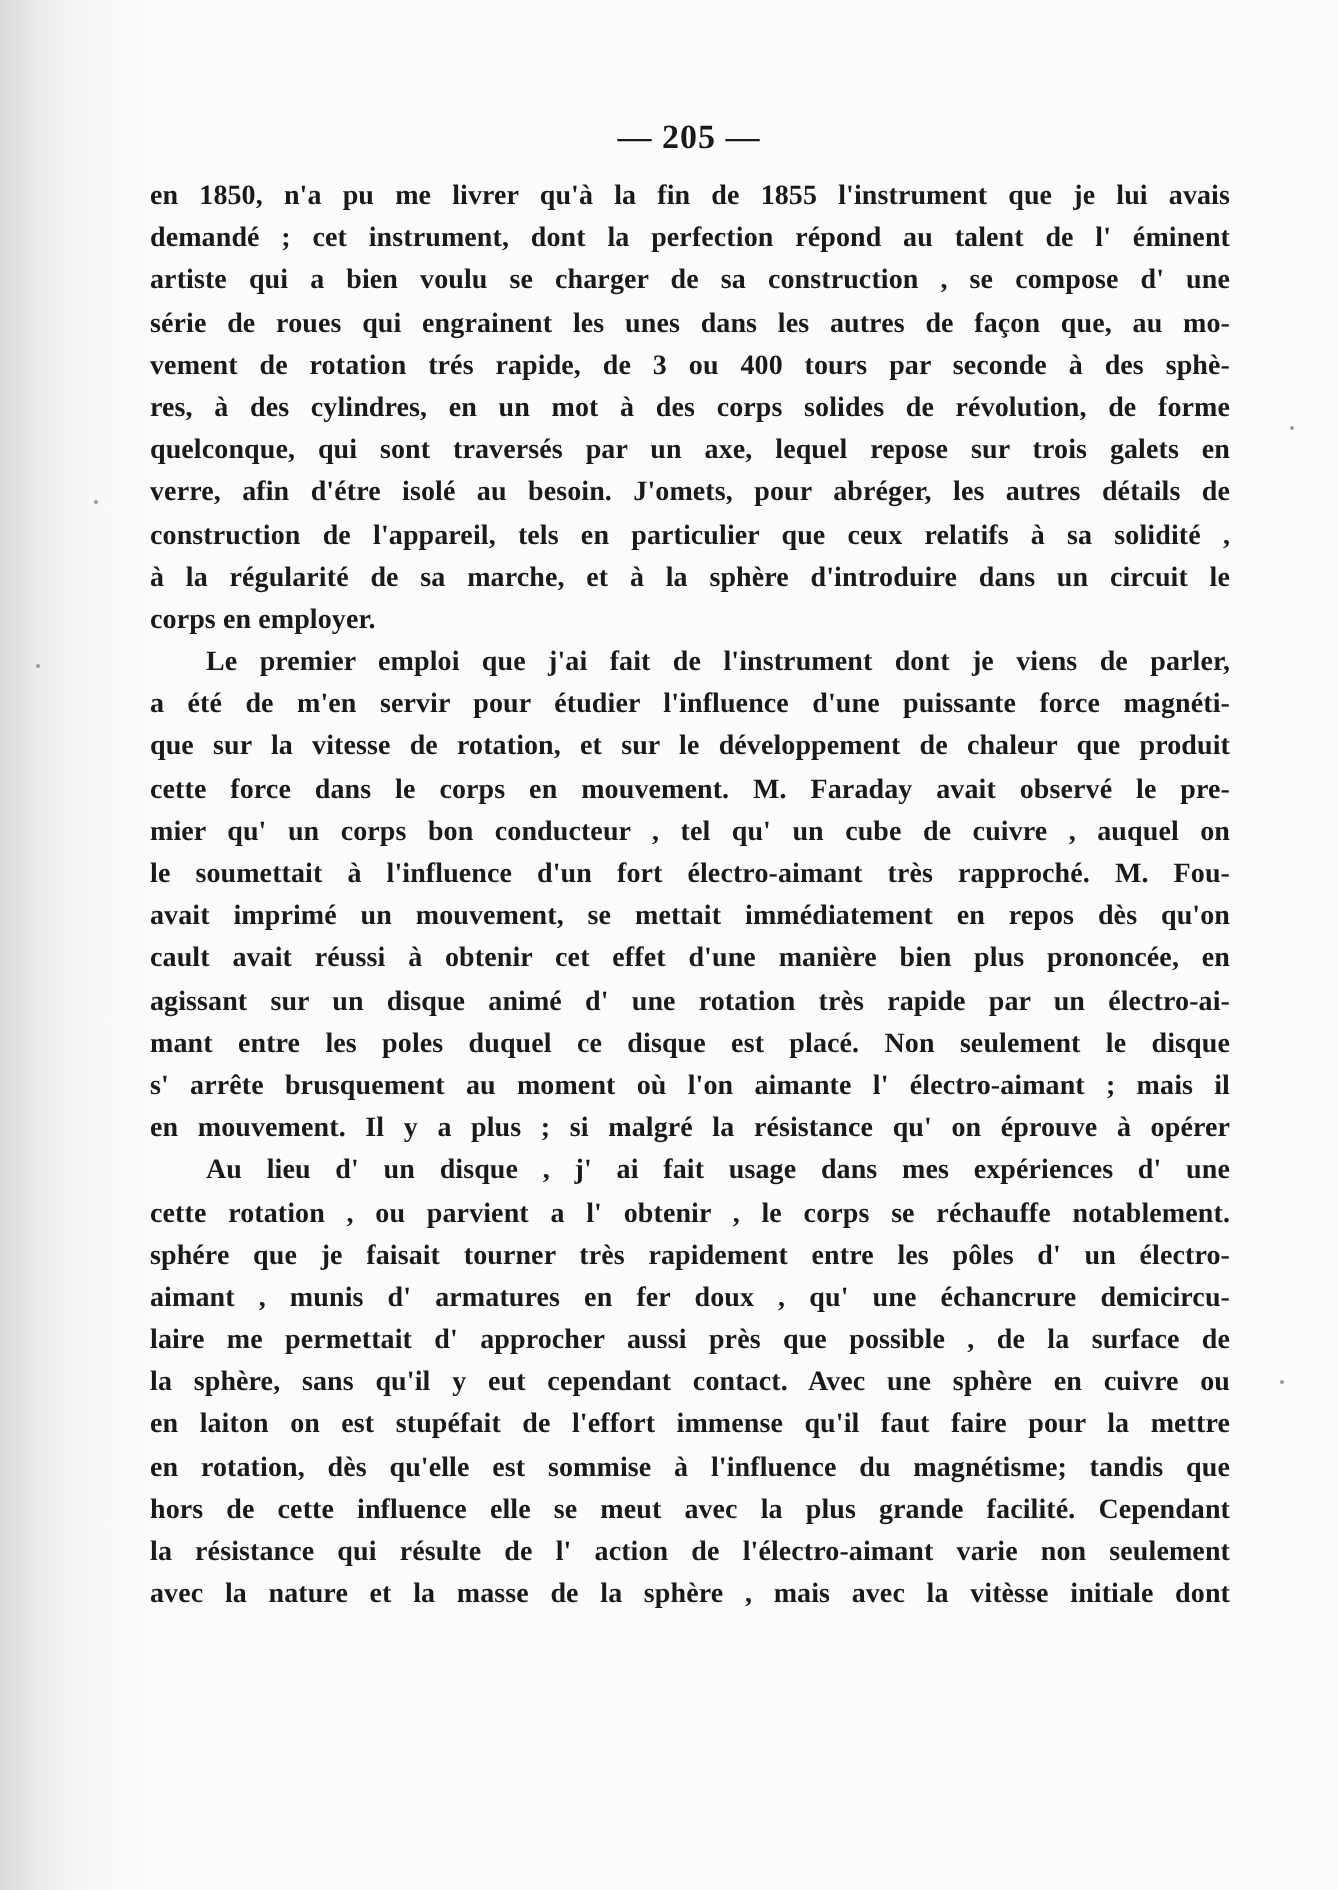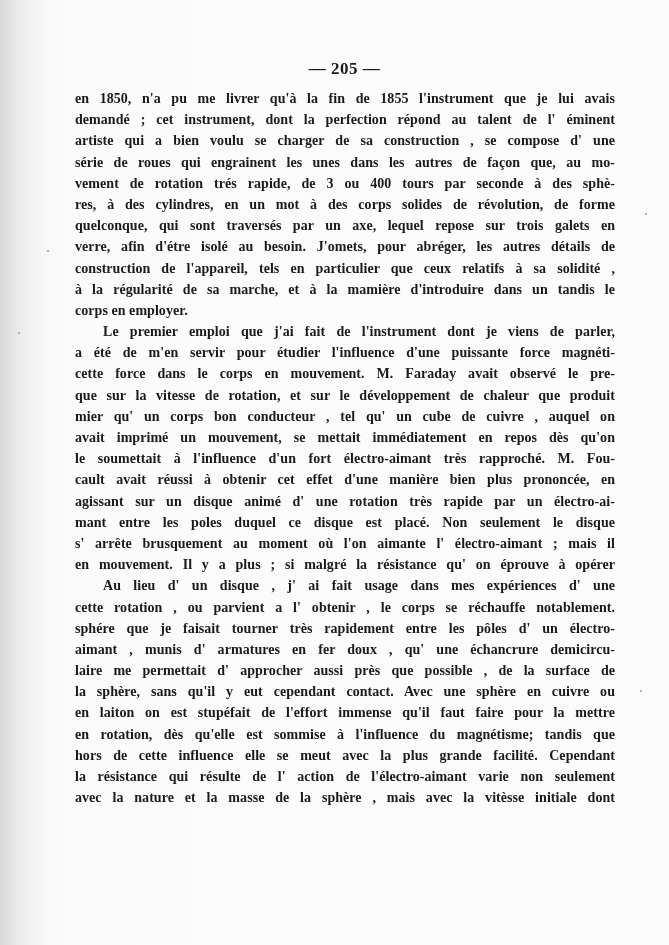--- a/index.html
+++ b/index.html
@@ -47,29 +47,29 @@
 <div class="text-block" id="text-block">
     <div class="line"><span class="line-inner">en 1850, n'a pu me livrer qu'à la fin de 1855 l'instrument que je lui avais</span></div>
     <div class="line"><span class="line-inner">demandé ; cet instrument, dont la perfection répond au talent de l' éminent</span></div>
     <div class="line"><span class="line-inner">artiste qui a bien voulu se charger de sa construction , se compose d' une</span></div>
     <div class="line"><span class="line-inner">série de roues qui engrainent les unes dans les autres de façon que, au mo-</span></div>
     <div class="line"><span class="line-inner">vement de rotation trés rapide, de 3 ou 400 tours par seconde à des sphè-</span></div>
     <div class="line"><span class="line-inner">res, à des cylindres, en un mot à des corps solides de révolution, de forme</span></div>
     <div class="line"><span class="line-inner">quelconque, qui sont traversés par un axe, lequel repose sur trois galets en</span></div>
     <div class="line"><span class="line-inner">verre, afin d'étre isolé au besoin. J'omets, pour abréger, les autres détails de</span></div>
     <div class="line"><span class="line-inner">construction de l'appareil, tels en particulier que ceux relatifs à sa solidité ,</span></div>
-    <div class="line"><span class="line-inner">à la régularité de sa marche, et à la mamière d'introduire dans un tandis le</span></div>
+    <div class="line"><span class="line-inner">à la régularité de sa marche, et à la sphère d'introduire dans un circuit le</span></div>
     <div class="line last"><span class="line-inner">corps en employer.</span></div>
     <div class="line indent"><span class="line-inner">Le premier emploi que j'ai fait de l'instrument dont je viens de parler,</span></div>
     <div class="line"><span class="line-inner">a été de m'en servir pour étudier l'influence d'une puissante force magnéti-</span></div>
+    <div class="line"><span class="line-inner">que sur la vitesse de rotation, et sur le développement de chaleur que produit</span></div>
     <div class="line"><span class="line-inner">cette force dans le corps en mouvement. M. Faraday avait observé le pre-</span></div>
-    <div class="line"><span class="line-inner">que sur la vitesse de rotation, et sur le développement de chaleur que produit</span></div>
     <div class="line"><span class="line-inner">mier qu' un corps bon conducteur , tel qu' un cube de cuivre , auquel on</span></div>
+    <div class="line"><span class="line-inner">le soumettait à l'influence d'un fort électro-aimant très rapproché. M. Fou-</span></div>
     <div class="line"><span class="line-inner">avait imprimé un mouvement, se mettait immédiatement en repos dès qu'on</span></div>
-    <div class="line"><span class="line-inner">le soumettait à l'influence d'un fort électro-aimant très rapproché. M. Fou-</span></div>
     <div class="line"><span class="line-inner">cault avait réussi à obtenir cet effet d'une manière bien plus prononcée, en</span></div>
     <div class="line"><span class="line-inner">agissant sur un disque animé d' une rotation très rapide par un électro-ai-</span></div>
     <div class="line"><span class="line-inner">mant entre les poles duquel ce disque est placé. Non seulement le disque</span></div>
     <div class="line"><span class="line-inner">s' arrête brusquement au moment où l'on aimante l' électro-aimant ; mais il</span></div>
     <div class="line"><span class="line-inner">en mouvement. Il y a plus ; si malgré la résistance qu' on éprouve à opérer</span></div>
     <div class="line indent"><span class="line-inner">Au lieu d' un disque , j' ai fait usage dans mes expériences d' une</span></div>
     <div class="line"><span class="line-inner">cette rotation , ou parvient a l' obtenir , le corps se réchauffe notablement.</span></div>
     <div class="line"><span class="line-inner">sphére que je faisait tourner très rapidement entre les pôles d' un électro-</span></div>
     <div class="line"><span class="line-inner">aimant , munis d' armatures en fer doux , qu' une échancrure demicircu-</span></div>
     <div class="line"><span class="line-inner">laire me permettait d' approcher aussi près que possible , de la surface de</span></div>

